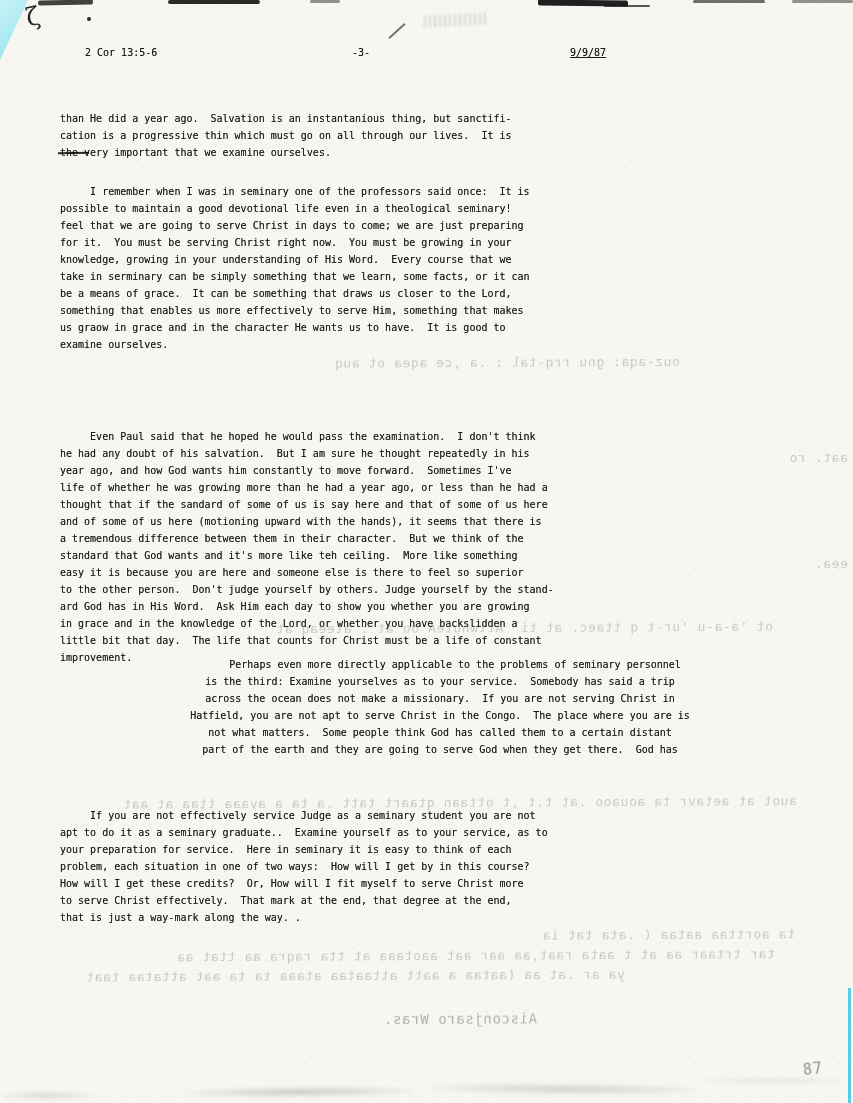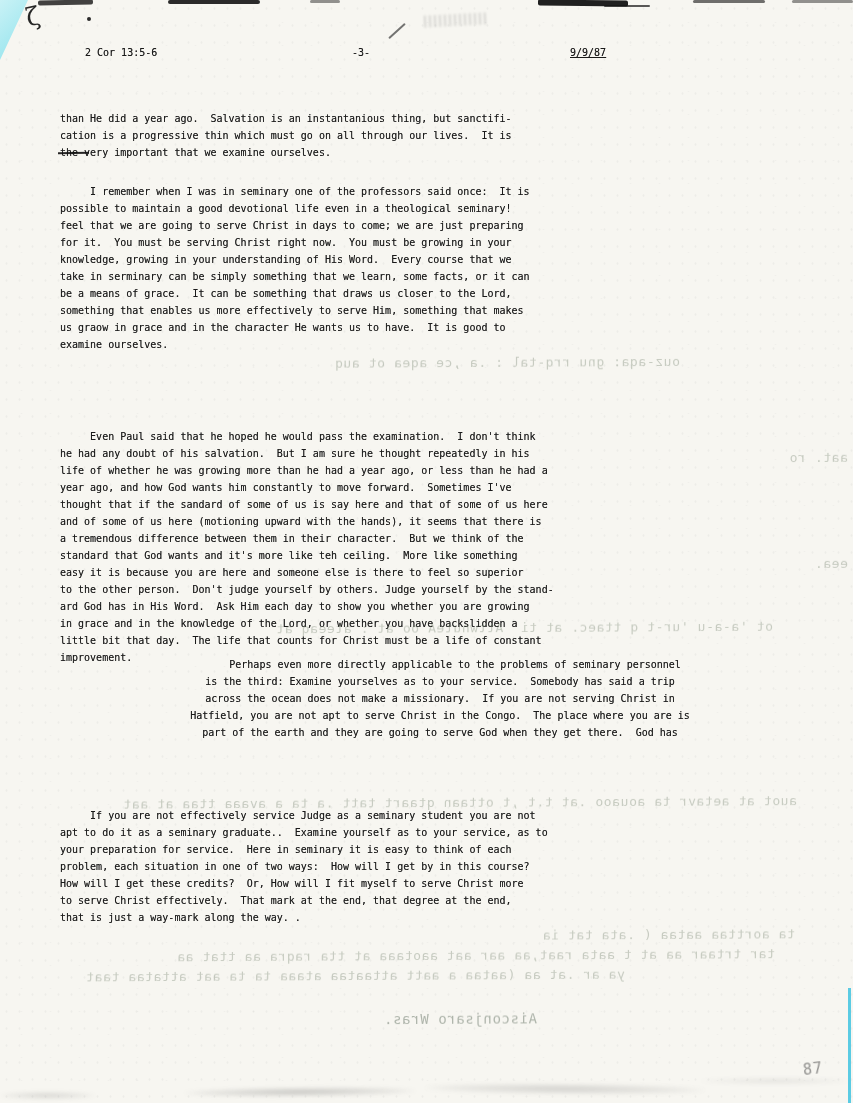--- a/index.html
+++ b/index.html
@@ -79,38 +79,39 @@
       <div class="tline">knowledge, growing in your understanding of His Word.  Every course that we</div>
       <div class="tline">take in serminary can be simply something that we learn, some facts, or it can</div>
       <div class="tline">be a means of grace.  It can be something that draws us closer to the Lord,</div>
       <div class="tline">something that enables us more effectively to serve Him, something that makes</div>
       <div class="tline">us graow in grace and in the character He wants us to have.  It is good to</div>
       <div class="tline">examine ourselves.</div>
     </div>
   <div class="para" style="top:408px;margin-top:20px;">
       <div class="tline">     Even Paul said that he hoped he would pass the examination.  I don't think</div>
       <div class="tline">he had any doubt of his salvation.  But I am sure he thought repeatedly in his</div>
+      <div class="tline">year ago, and how God wants him constantly to move forward.  Sometimes I've</div>
       <div class="tline">life of whether he was growing more than he had a year ago, or less than he had a</div>
-      <div class="tline">year ago, and how God wants him constantly to move forward.  Sometimes I've</div>
       <div class="tline">thought that if the sandard of some of us is say here and that of some of us here</div>
       <div class="tline">and of some of us here (motioning upward with the hands), it seems that there is</div>
       <div class="tline">a tremendous difference between them in their character.  But we think of the</div>
       <div class="tline">standard that God wants and it's more like teh ceiling.  More like something</div>
       <div class="tline">easy it is because you are here and someone else is there to feel so superior</div>
       <div class="tline">to the other person.  Don't judge yourself by others. Judge yourself by the stand-</div>
       <div class="tline">ard God has in His Word.  Ask Him each day to show you whether you are growing</div>
       <div class="tline">in grace and in the knowledge of the Lord, or whether you have backslidden a</div>
       <div class="tline">little bit that day.  The life that counts for Christ must be a life of constant</div>
       <div class="tline">improvement.</div>
     </div>
   <div class="para" style="top:656px;text-align:center;">
       <div class="tline">     Perhaps even more directly applicable to the problems of seminary personnel</div>
       <div class="tline">is the third: Examine yourselves as to your service.  Somebody has said a trip</div>
       <div class="tline">across the ocean does not make a missionary.  If you are not serving Christ in</div>
       <div class="tline">Hatfield, you are not apt to serve Christ in the Congo.  The place where you are is</div>
+      <div class="tline">not what matters.  Some people think God has called them to a certain distant</div>
       <div class="tline">part of the earth and they are going to serve God when they get there.  God has</div>
     </div>
   <div class="para" style="top:807px;">
       <div class="tline">     If you are not effectively service Judge as a seminary student you are not</div>
       <div class="tline">apt to do it as a seminary graduate..  Examine yourself as to your service, as to</div>
       <div class="tline">your preparation for service.  Here in seminary it is easy to think of each</div>
       <div class="tline">problem, each situation in one of two ways:  How will I get by in this course?</div>
       <div class="tline">How will I get these credits?  Or, How will I fit myself to serve Christ more</div>
       <div class="tline">to serve Christ effectively.  That mark at the end, that degree at the end,</div>
       <div class="tline">that is just a way-mark along the way. .</div>

